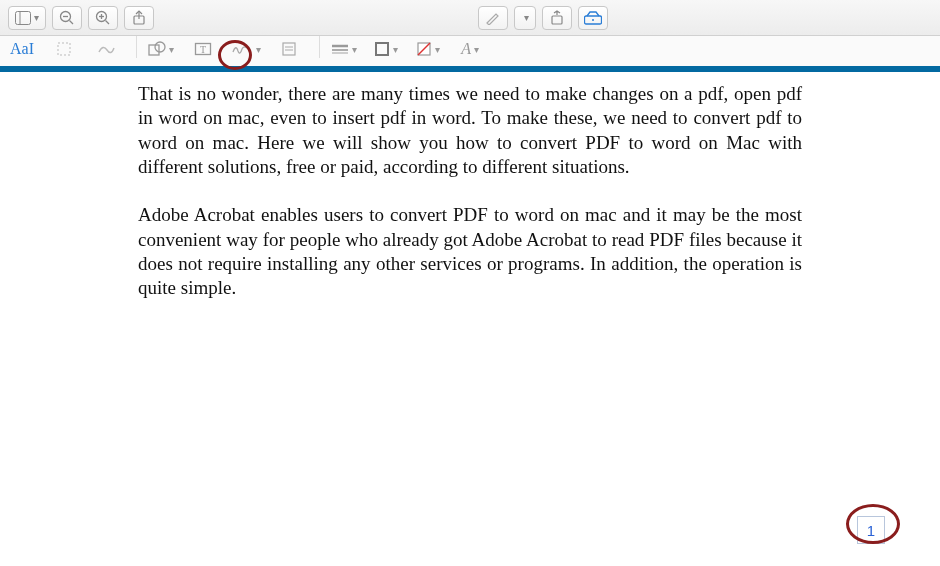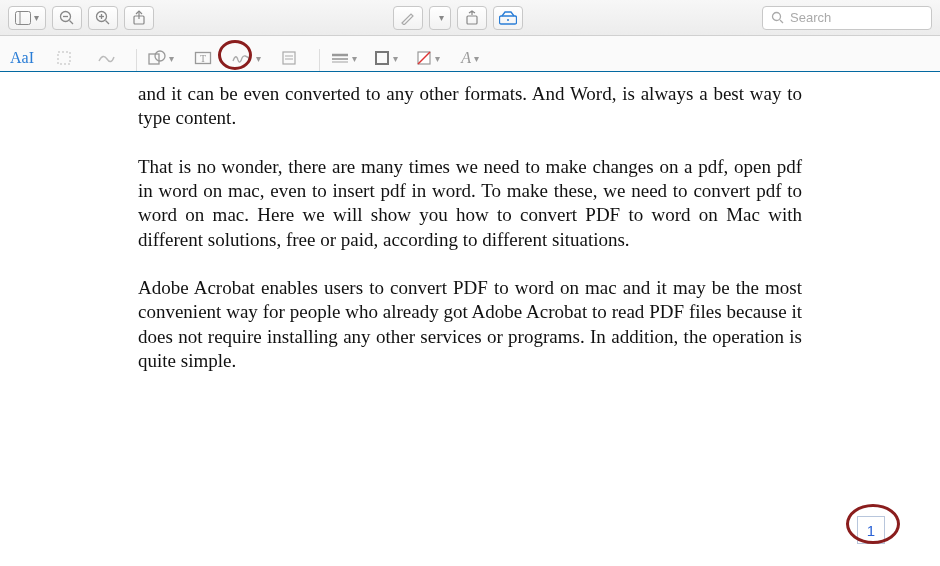--- a/index.html
+++ b/index.html
@@ -49,23 +49,23 @@
     align-items:center;
     padding:0 8px;
     color:#aaa;
     font-size:13px;
   }
   .search-box .sicon { margin-right:6px; }
   
   .toolbar-sub {
     height: 36px;
     background:#fafafa;
-    border-bottom:1px solid #0369a1;
+    border-bottom:6px solid #0369a1;
     display:flex;
-    align-items:flex-end;
+    align-items:flex-start;
     padding:0 8px;
     position: relative;
   }
   .sub-btn {
     height:26px;
     min-width:28px;
     display:flex;
     align-items:center;
     justify-content:center;
     margin-right:14px;
@@ -215,29 +215,20 @@
       <svg width="18" height="14">
           <rect x="0.5" y="5" width="17" height="8" rx="1.5" fill="none" stroke="#2a7dd6" stroke-width="1.3"></rect>
           <path d="M3 5 L6 1 L12 1 L15 5" fill="none" stroke="#2a7dd6" stroke-width="1.3"></path>
           <circle cx="9" cy="9" r="1" fill="#2a7dd6"></circle>
         </svg>
     </span>
   </div>
 
   <div class="toolbar-spacer"></div>
 
-  <div class="search-box">
-    <span class="sicon">
-      <svg width="13" height="13">
-          <circle cx="5.5" cy="5.5" r="4" fill="none" stroke="#aaa" stroke-width="1.3"></circle>
-          <line x1="9" y1="9" x2="12" y2="12" stroke="#aaa" stroke-width="1.3"></line>
-        </svg>
-    </span>
-    <span>Search</span>
-  </div>
 </div>
 
 <div class="toolbar-sub">
   <div class="sub-btn aal">
     <span>AaI</span>
   </div>
   <div class="sub-btn">
     <span>
       <svg width="16" height="16">
           <rect x="2" y="2" width="12" height="12" fill="none" stroke="#bbb" stroke-dasharray="2 2"></rect>
@@ -318,21 +309,20 @@
     <span style="font-style:italic;font-family:Georgia;color:#999;">A</span>
     <span class="chev">▾</span>
   </div>
 </div>
 
 <div class="circled circle-tool"></div>
 
 <div class="doc-area">
   <div class="page">
     <div class="doc-text">
-      <p class="cut">and it can be even converted to any other formats. And Word, is always a best way to type content.</p>
       <p>That is no wonder, there are many times we need to make changes on a pdf, open pdf in word on mac, even to insert pdf in word. To make these, we need to convert pdf to word on mac. Here we will show you how to convert PDF to word on Mac with different solutions, free or paid, according to different situations.</p>
       <p>Adobe Acrobat enables users to convert PDF to word on mac and it may be the most convenient way for people who already got Adobe Acrobat to read PDF files because it does not require installing any other services or programs. In addition, the operation is quite simple.</p>
     </div>
   </div>
   <div class="page-number-box">
     <span>1</span>
   </div>
   <div class="circled circle-page"></div>
 </div>
 

